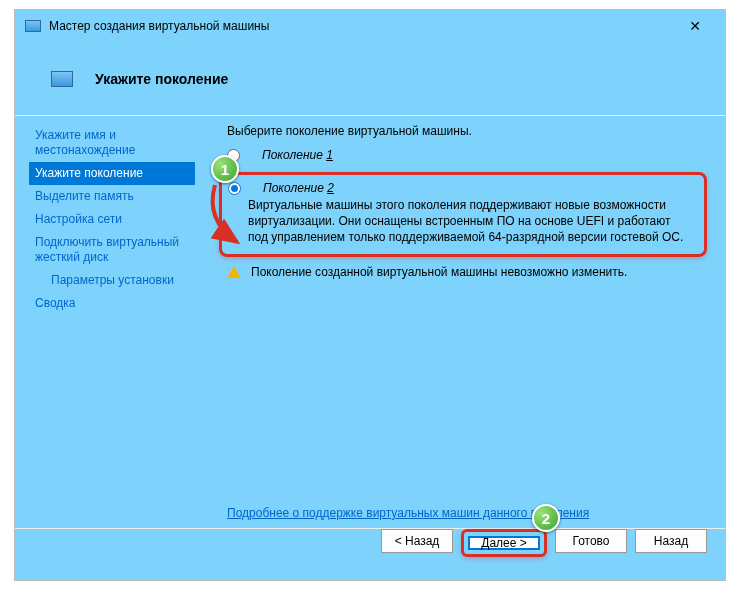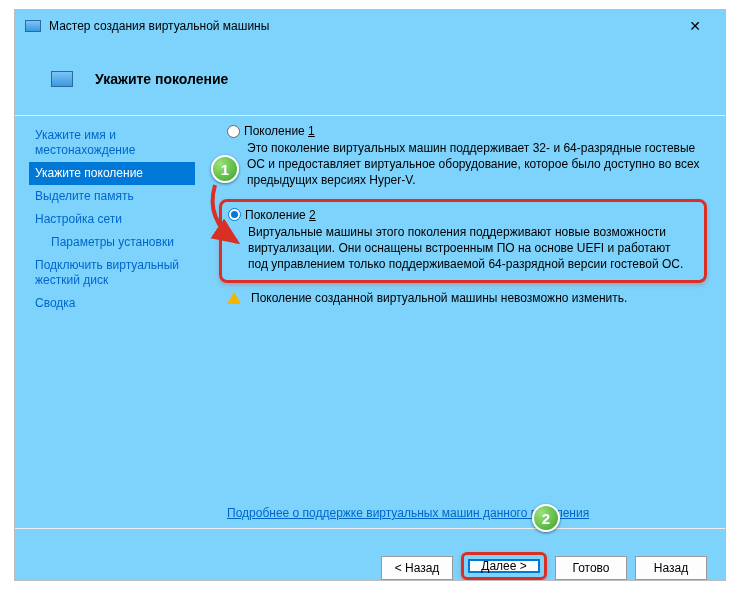--- a/index.html
+++ b/index.html
@@ -92,22 +92,23 @@
     flex: 1;
     padding: 8px 18px 0 32px;
     font-size: 12px;
     position: relative;
   }
   .prompt { margin-bottom: 10px; }
   .opt-group { margin-bottom: 10px; }
   .opt-header {
     display: flex;
     align-items: center;
-    gap: 4px;
+    gap: 22px;
     margin-bottom: 2px;
+    font-style: italic;
   }
   .opt-radio {
     width: 13px; height: 13px;
     border: 1px solid #666;
     border-radius: 50%;
     display: inline-flex;
     align-items: center; justify-content: center;
     background: #fff;
   }
   .opt-radio.selected {
@@ -150,21 +151,21 @@
     left: 32px;
     bottom: 8px;
     color: #0066cc;
     text-decoration: underline;
     cursor: pointer;
   }
   .footer {
     height: 52px;
     border-top: 1px solid #eee;
     display: flex;
-    align-items: flex-end;
+    align-items: flex-start;
     justify-content: flex-end;
     padding-right: 18px;
     gap: 8px;
   }
   .footer .btn {
     min-width: 72px;
     height: 24px;
     border: 1px solid #9a9a9a;
     background: #fdfdfd;
     font-size: 12px;
@@ -223,35 +224,35 @@
     <span class="header-icon"></span>
     <h1>Укажите поколение</h1>
   </div>
 
   <div class="body">
     <div class="sidebar">
       <div class="item">Укажите имя и местонахождение</div>
       <div class="item active">Укажите поколение</div>
       <div class="item">Выделите память</div>
       <div class="item">Настройка сети</div>
+      <div class="item">Подключить виртуальный жесткий диск</div>
       <div class="item sub">Параметры установки</div>
-      <div class="item">Подключить виртуальный жесткий диск</div>
       <div class="item">Сводка</div>
     </div>
 
     <div class="content">
+      <div class="prompt">Выберите поколение виртуальной машины.</div>
 
       <div class="opt-group">
         <div class="opt-header">
           <span class="opt-radio"></span>
           <span class="opt-label">
             <span>Поколение </span><u>1</u>
           </span>
         </div>
-        <div class="opt-desc">Это поколение виртуальных машин поддерживает 32- и 64-разрядные гостевые ОС и предоставляет виртуальное оборудование, которое было доступно во всех предыдущих версиях Hyper-V.</div>
       </div>
 
       <div class="gen2-box">
         <div class="opt-group" style="margin-bottom:0">
           <div class="opt-header">
             <span class="opt-radio selected"></span>
             <span class="opt-label">
               <span>Поколение </span><u>2</u>
             </span>
           </div>

